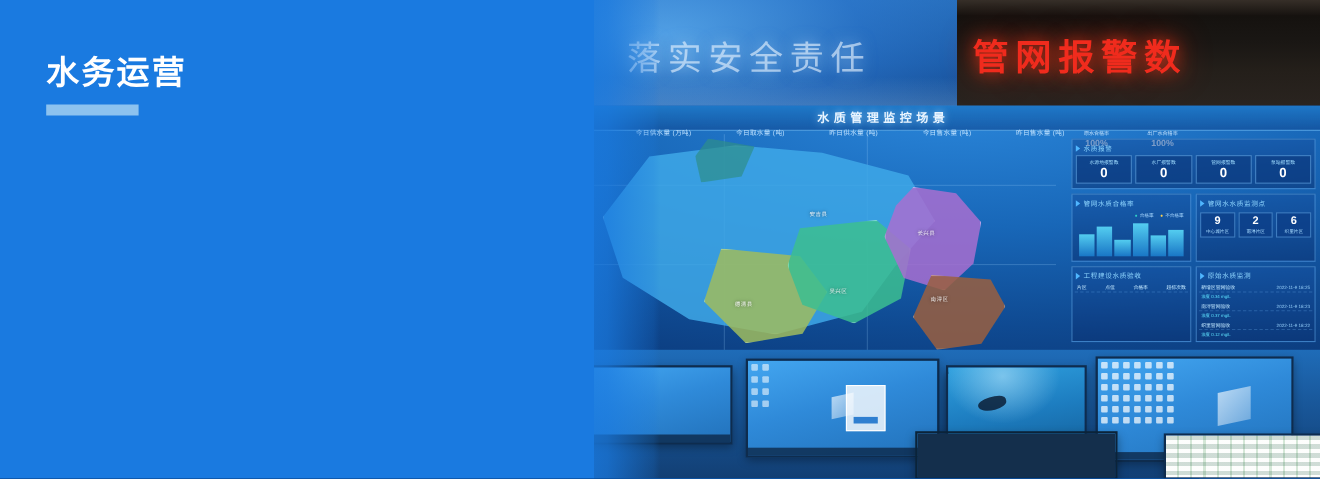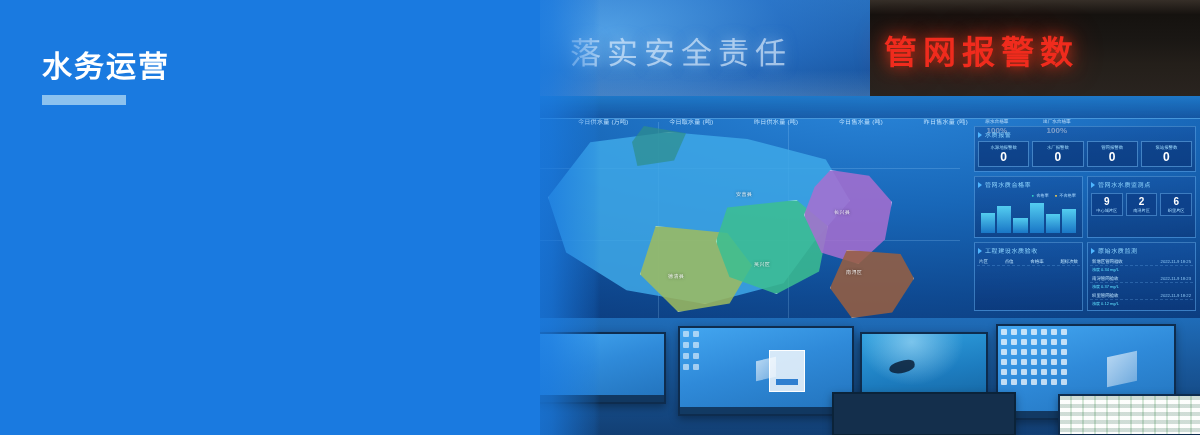--- a/index.html
+++ b/index.html
@@ -553,20 +553,21 @@
     <div class="wall-blue"></div>
 
     <div class="slogan-white">落实安全责任</div>
     <div class="slogan-red">管网报警数</div>
 
     <div class="led-strip"></div>
 
     <div class="screen">
 
       <div class="screen-head"></div>
+      <div class="screen-title">水质管理监控场景</div>
 
       <div class="kpi-row">
         <div class="kpi">
           <b>今日供水量 (万吨)</b>
         </div>
         <div class="kpi">
           <b>今日取水量 (吨)</b>
         </div>
         <div class="kpi">
           <b>昨日供水量 (吨)</b>

